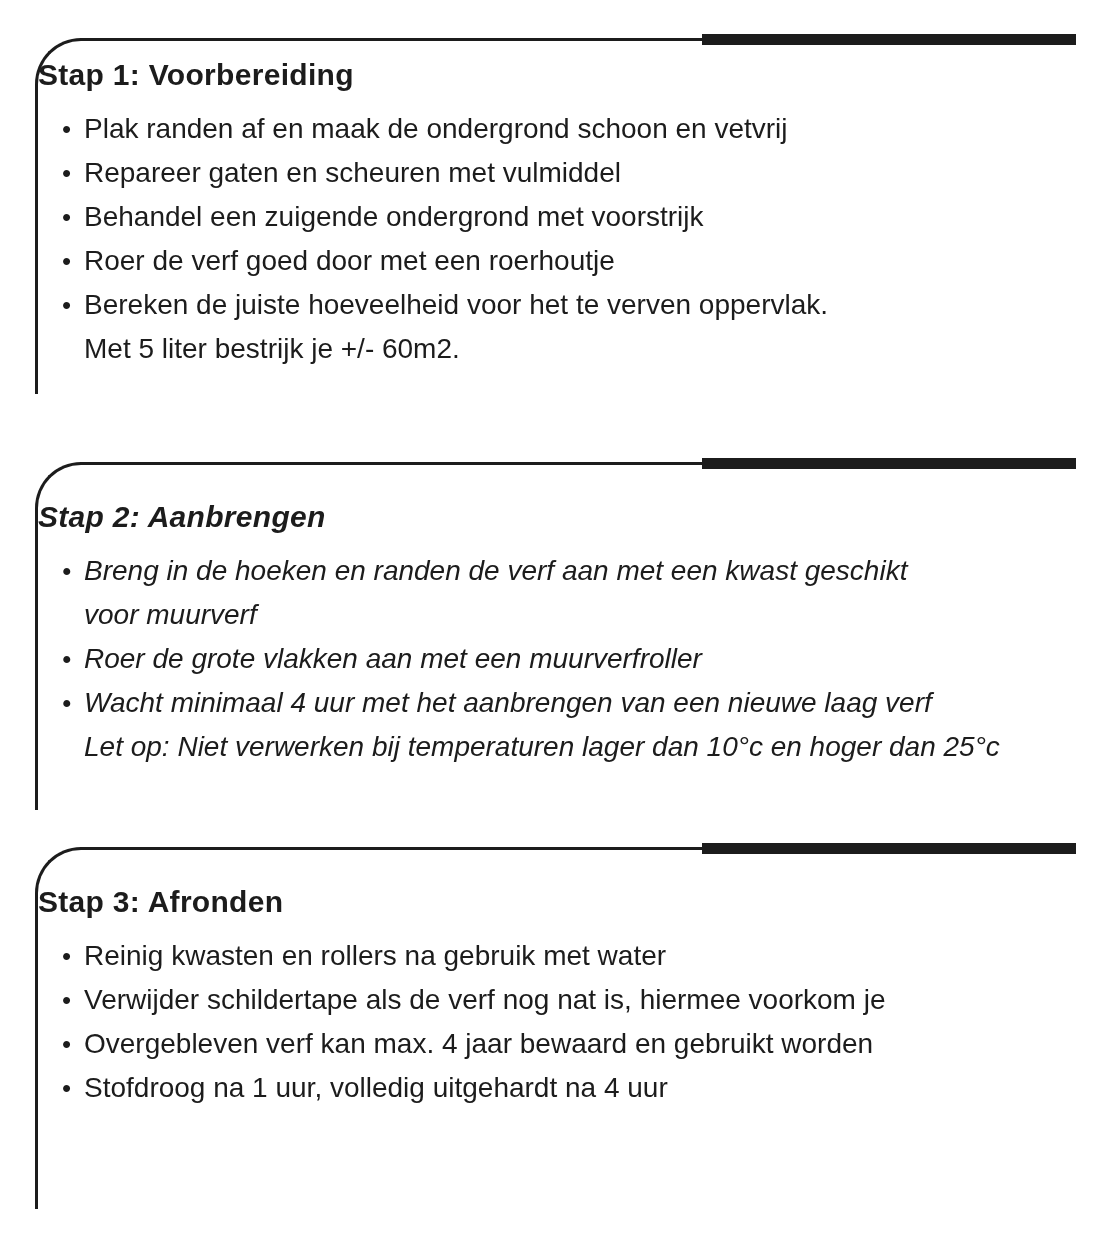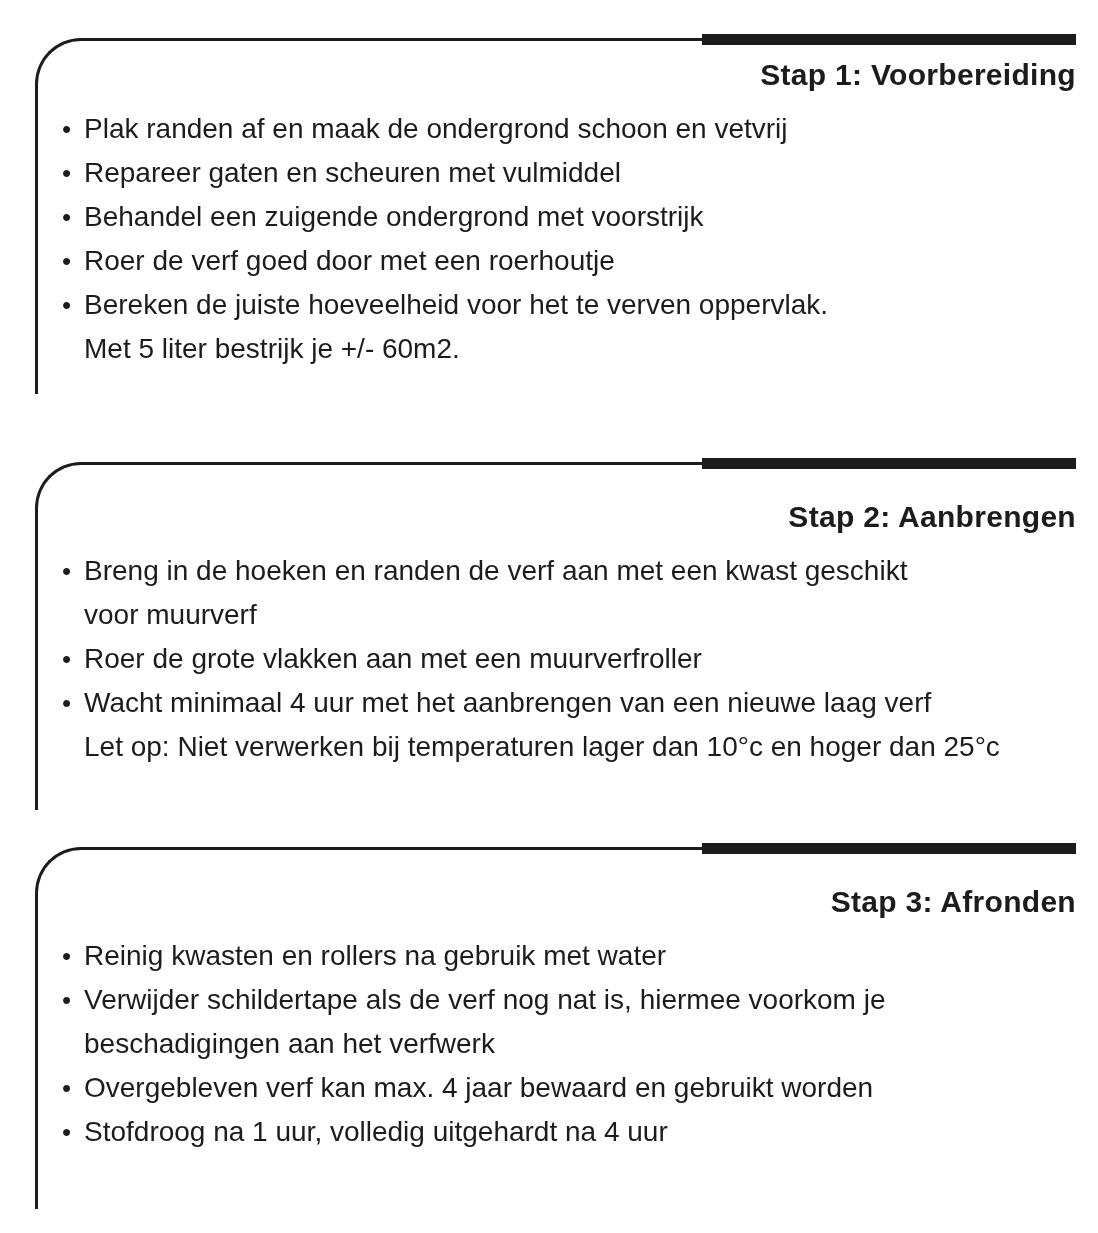--- a/index.html
+++ b/index.html
@@ -24,33 +24,33 @@
     position: absolute;
     left: 35px;
     width: 1041px;
     box-sizing: border-box;
     border-left: 3px solid #1c1c1c;
     border-top: 3px solid #1c1c1c;
     border-top-left-radius: 46px;
     background: transparent;
   }
   .card1 { top: 38px;  height: 356px; }
-  .card2 { top: 462px; height: 348px; }
+  .card2 { top: 462px; height: 348px; font-style: italic; }
   .card3 { top: 847px; height: 362px; }
   .thickbar {
     position: absolute;
     top: -7px;
     right: 0;
     width: 36%;
     height: 11px;
     background: #1c1c1c;
   }
   .card h2 {
     margin: 34px 0 0 0;
-    text-align: right;
+    text-align: left;
     font-size: 30px;
     line-height: 36px;
     font-weight: bold;
     letter-spacing: 0.3px;
     color: #1c1c1c;
   }
   .card1 h2 { margin-top: 16px; }
   .card ul {
     list-style: none;
     margin: 14px 0 0 0;
@@ -139,24 +139,20 @@
     <h2>Stap 3: Afronden</h2>
     <ul>
       <li>
         <span class="dot">•</span>
         <span class="txt">Reinig kwasten en rollers na gebruik met water</span>
       </li>
       <li>
         <span class="dot">•</span>
         <span class="txt">Verwijder schildertape als de verf nog nat is, hiermee voorkom je</span>
       </li>
-      <li class="cont">
-        <span class="dot">•</span>
-        <span class="txt">beschadigingen aan het verfwerk</span>
-      </li>
       <li>
         <span class="dot">•</span>
         <span class="txt">Overgebleven verf kan max. 4 jaar bewaard en gebruikt worden</span>
       </li>
       <li>
         <span class="dot">•</span>
         <span class="txt">Stofdroog na 1 uur, volledig uitgehardt na 4 uur</span>
       </li>
     </ul>
   </section>

